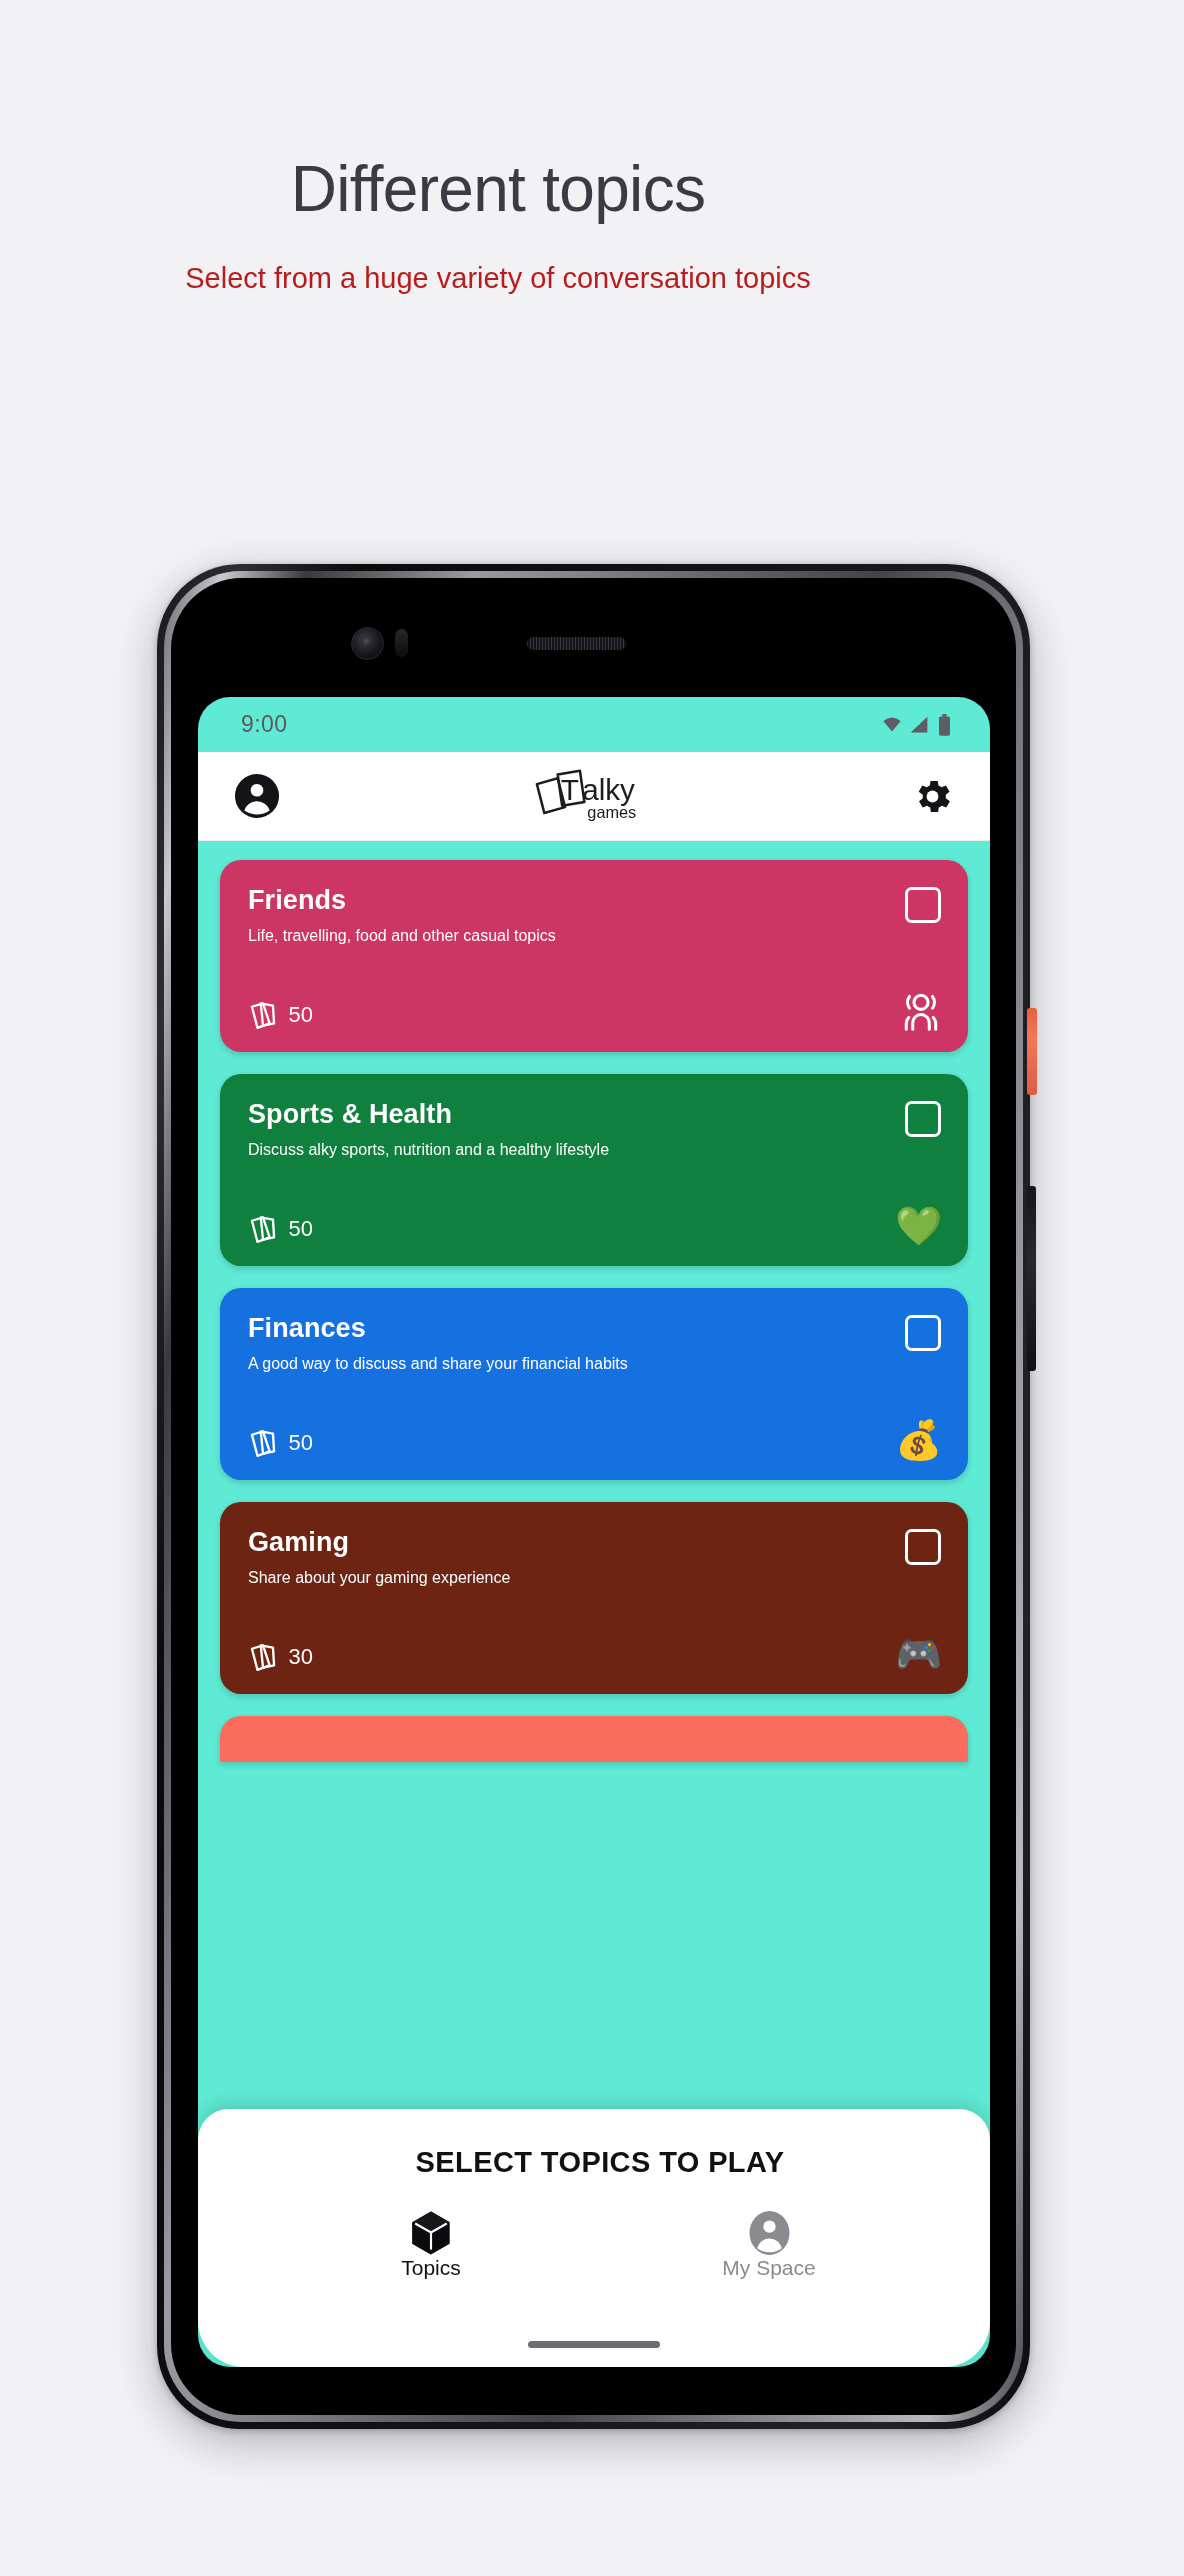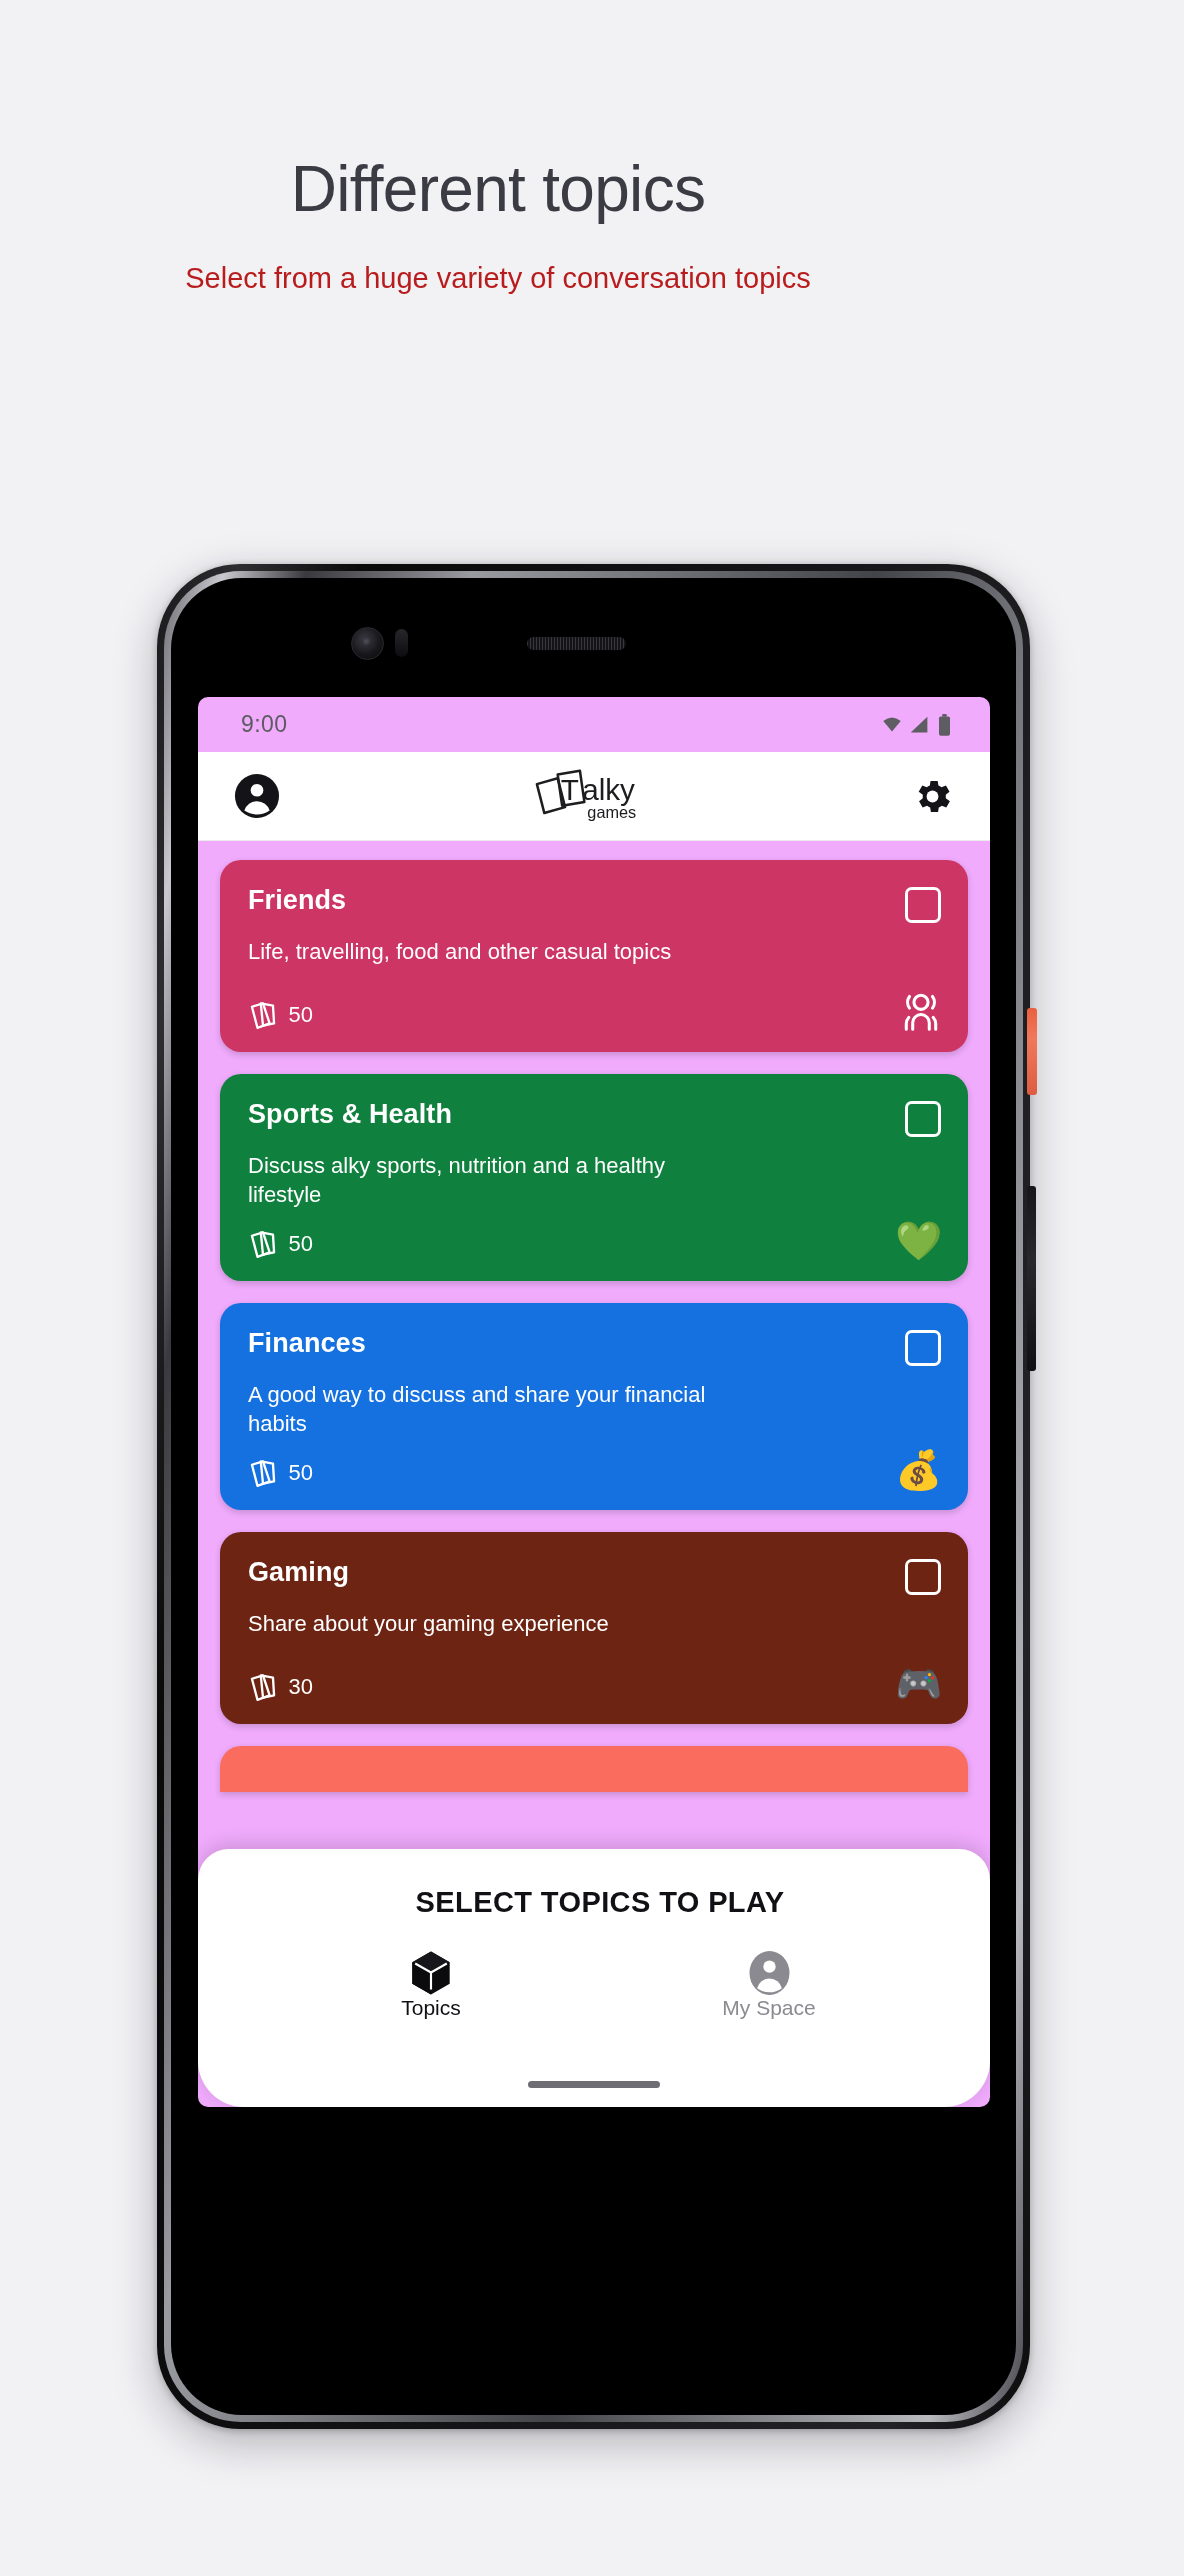--- a/index.html
+++ b/index.html
@@ -88,23 +88,23 @@
   .earpiece {
     position: absolute; left: 370px; top: 73px;
     width: 99px; height: 12.6px; border-radius: 6.7px;
     background: repeating-linear-gradient(90deg,#37373d 0 1.5px,#141418 1.5px 3px);
   }
 
   
   .screen {
     position: absolute;
     left: 41px; top: 133px;
-    width: 792px; height: 1410px;
-    border-radius: 10px;
-    background: #f0abfc;
+    width: 792px; height: 1670px;
+    border-radius: 32px;
+    background: #5eead4;
     overflow: hidden;
   }
 
   
   .statusbar {
     position: absolute; top: 0; left: 0; width: 100%; height: 55px;
     display: flex; align-items: center; justify-content: space-between;
     padding: 0 38px 0 43px;
   }
   .clock { font-size: 23px; color: #5b5b60; letter-spacing: 0.4px; }
@@ -132,21 +132,21 @@
     border-radius: 21px;
     padding: 25px 28px 22px 28px;
     margin-bottom: 22px;
     color: #fff;
     box-shadow: 0 2.2px 6.7px rgba(0,0,0,.16);
     min-height: 192px;
     display: flex;
     flex-direction: column;
   }
   .topic-title { font-size: 27px; font-weight: 700; letter-spacing: 0.1px; }
-  .topic-desc  { font-size: 22px; font-weight: 400; line-height: 1.32; margin-top: 21px; max-width: 459px; }
+  .topic-desc  { font-size: 16px; font-weight: 400; line-height: 1.32; margin-top: 9px; max-width: 459px; }
   .topic-foot  { display: flex; align-items: flex-end; margin-top: auto; padding-top: 19px; }
   .deck { display: flex; align-items: center; gap: 10.4px; justify-content: center; }
   .deck-count { font-size: 22px; font-weight: 400; }
   .checkbox {
     position: absolute; right: 27px; top: 27px;
     width: 36px; height: 36px;
     border: 3.7px solid #fff; border-radius: 6.7px;
   }
   .topic-emoji {
     position: absolute; right: 25px; bottom: 21px;

